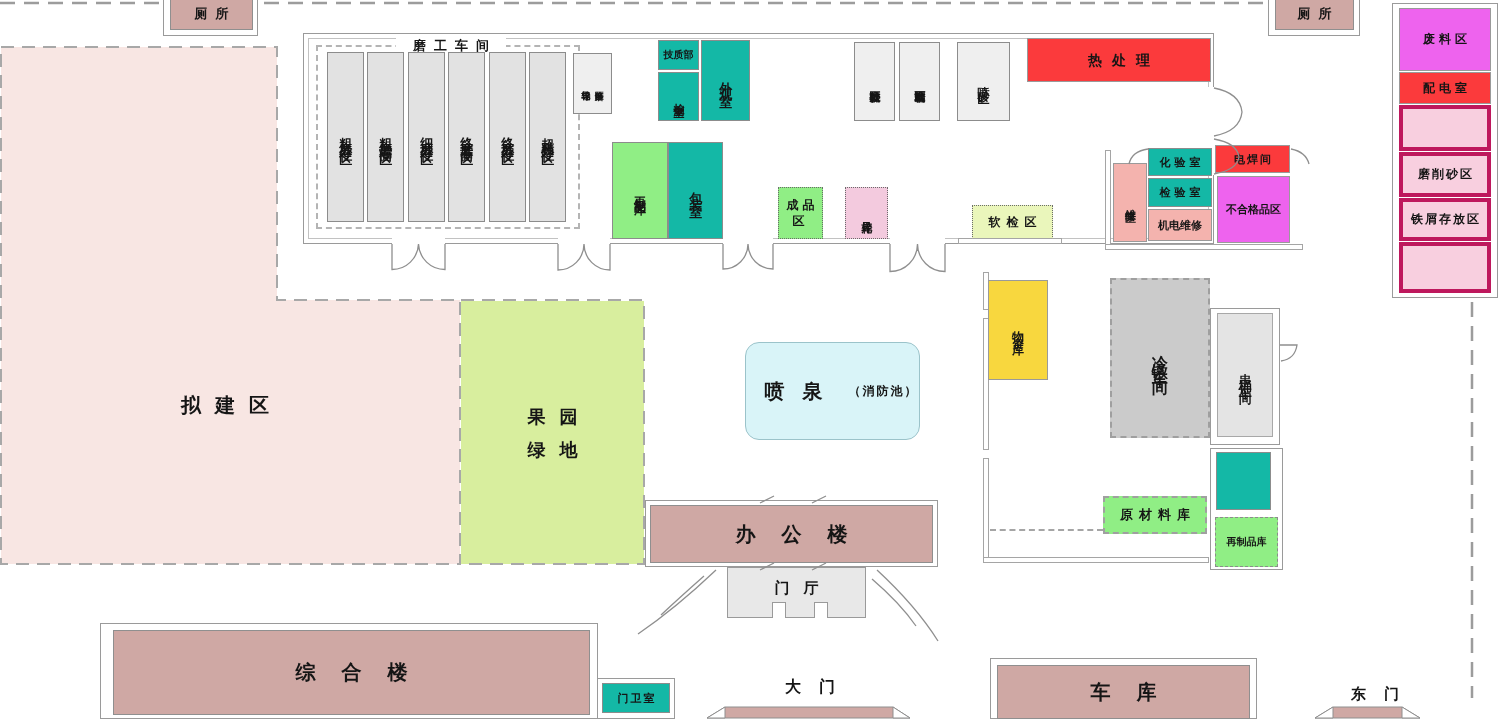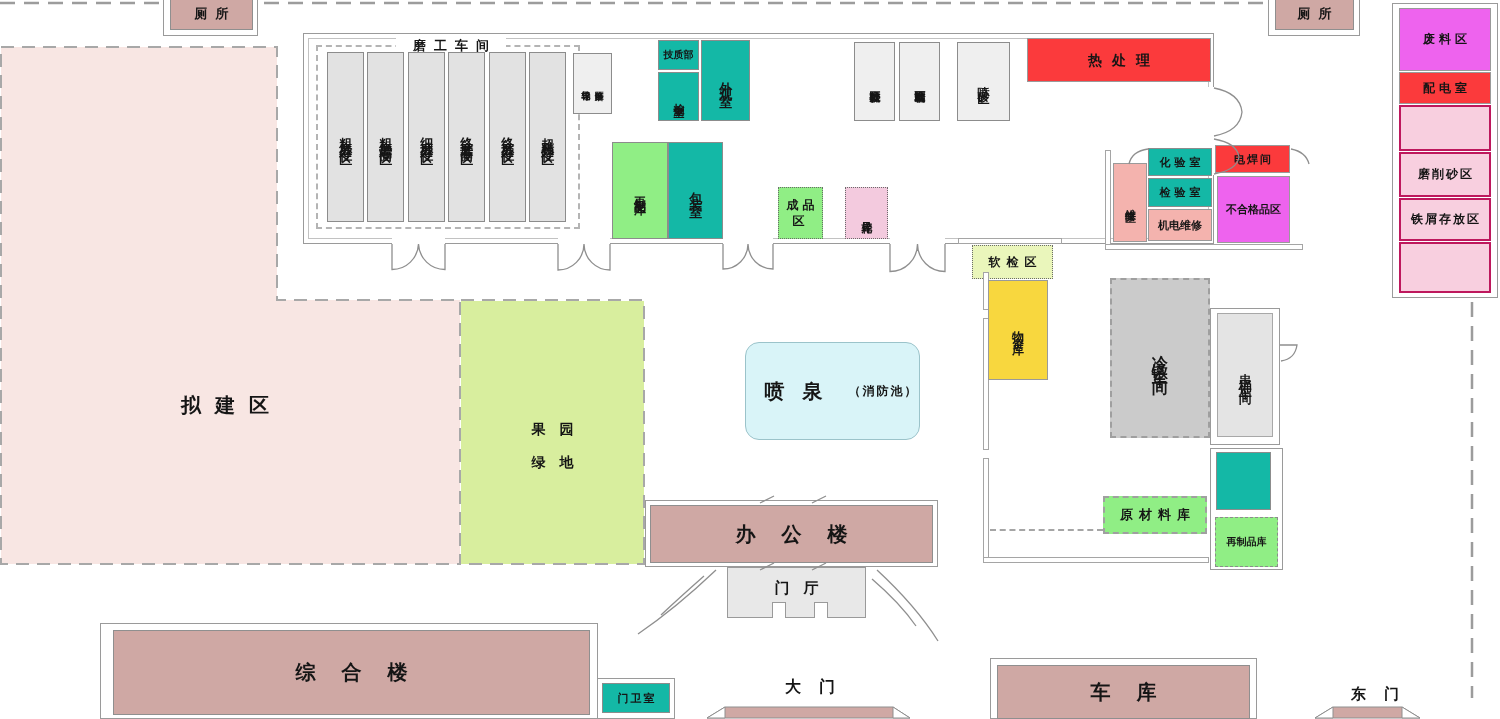--- a/index.html
+++ b/index.html
@@ -15,36 +15,36 @@
   .c-brown{background:#cfa8a4;border:1px solid #8f8f8f;}
   .c-blush{background:#f8e6e3;}
   .c-grass{background:#d8ee9e;}
   .c-gray{background:#e2e2e2;border:1px solid #8c8c8c;}
   .c-lgray{background:#efefef;border:1px solid #8c8c8c;}
   .c-yellow{background:#14b8a6;border:1px solid #8c8c8c;}
   .c-green{background:#90ee85;border:1px solid #8c8c8c;}
   .c-red{background:#fb3a3c;border:1px solid #9a9a9a;}
   .c-gold{background:#f8d73e;border:1px solid #9a9a9a;}
   .c-mag{background:#ee63ee;border:1px solid #9a9a9a;}
-  .c-pinklight{background:#f8cfdf;border:2px solid #be185d;}
+  .c-pinklight{background:#f8cfdf;border:4px solid #be185d;}
   .c-salmon{background:#f4b3ae;border:1px solid #9a9a9a;}
   .c-guide{background:#f3cade;}
   .c-softcheck{background:#eaf6bb;}
   .c-finished{background:#90ee85;}
   .c-cyan{background:#d9f4f8;border:1px solid #9bc3ca;border-radius:14px;}
   .c-hall{background:#e8e8e8;border:1px solid #9a9a9a;}
   .c-cold{background:#cbcbcb;border:2px dashed #9f9f9f;}
   .c-barrel{background:#e4e4e4;border:1px solid #a8a8a8;}
   .b-dot{border:1.5px dotted #6b6b6b;}
   .b-dash{border:2px dashed #a0a0a0;}
   .dash-seg{position:absolute;border-top:2px dashed #a5a5a5;}
   .inner-dash{position:absolute;box-sizing:border-box;border:2px dashed #b4b4b4;}
   .f9{font-size:9px;}  .f10{font-size:10px;} .f11{font-size:11px;font-family:Liberation Serif, serif;} .f12{font-size:12px;font-family:Liberation Serif, serif;}
   .f13{font-size:13px;} .f14{font-size:14px;} .f15{font-size:15px;} .f16{font-size:16px;}
-  .f18{font-size:14px;margin-top:13px;} .f20{font-size:20px;}
+  .f18{font-size:18px;} .f20{font-size:20px;}
   .ls2{letter-spacing:2px;text-indent:2px;} .ls4{letter-spacing:4px;text-indent:4px;}
   .ls6{letter-spacing:6px;text-indent:6px;} .ls8{letter-spacing:8px;text-indent:8px;}
   .ls10{letter-spacing:10px;text-indent:10px;} .ls14{letter-spacing:14px;text-indent:14px;}
   .ls18{letter-spacing:18px;text-indent:18px;} .ls26{letter-spacing:26px;text-indent:26px;}
   .vls2{letter-spacing:2px;} .vls4{letter-spacing:4px;} .vls6{letter-spacing:6px;} .vls8{letter-spacing:8px;}
   svg.ovl{position:absolute;left:0;top:0;pointer-events:none;}
 </style>
 </head>
 <body>
 
@@ -133,21 +133,21 @@
       <span class="v f12 vls2">再制品库</span>
     </div>
   <div class="box c-yellow" style="left:668px;top:142px;width:55px;height:97px;">
       <span class="v f13 vls6">包装室</span>
     </div>
 
   <div class="box c-finished b-dot f12 ls4" style="left:778px;top:187px;width:45px;height:52px;">成品区</div>
   <div class="box c-guide b-dot" style="left:845px;top:187px;width:43px;height:52px;">
       <span class="v f11">导轮库</span>
     </div>
-  <div class="box c-softcheck b-dot f12 ls6" style="left:972px;top:205px;width:81px;height:34px;margin-top:40px;">软检区</div>
+  <div class="box c-softcheck b-dot f12 ls6" style="left:972px;top:205px;width:81px;height:34px;">软检区</div>
   <div class="wall" style="left:958px;top:238px;width:104px;height:6px;"></div>
 
   <div class="wall" style="left:1105px;top:150px;width:6px;height:95px;"></div>
   <div class="wall" style="left:1105px;top:244px;width:198px;height:6px;"></div>
   <div class="box c-salmon" style="left:1113px;top:163px;width:34px;height:79px;">
       <span class="v f11 vls2">维修区</span>
     </div>
   <div class="box c-yellow f11 ls4" style="left:1148px;top:148px;width:64px;height:28px;">化验室</div>
   <div class="box c-yellow f11 ls4" style="left:1148px;top:178px;width:64px;height:29px;">检验室</div>
   <div class="box c-salmon f11" style="left:1148px;top:209px;width:64px;height:32px;">机电维修</div>

